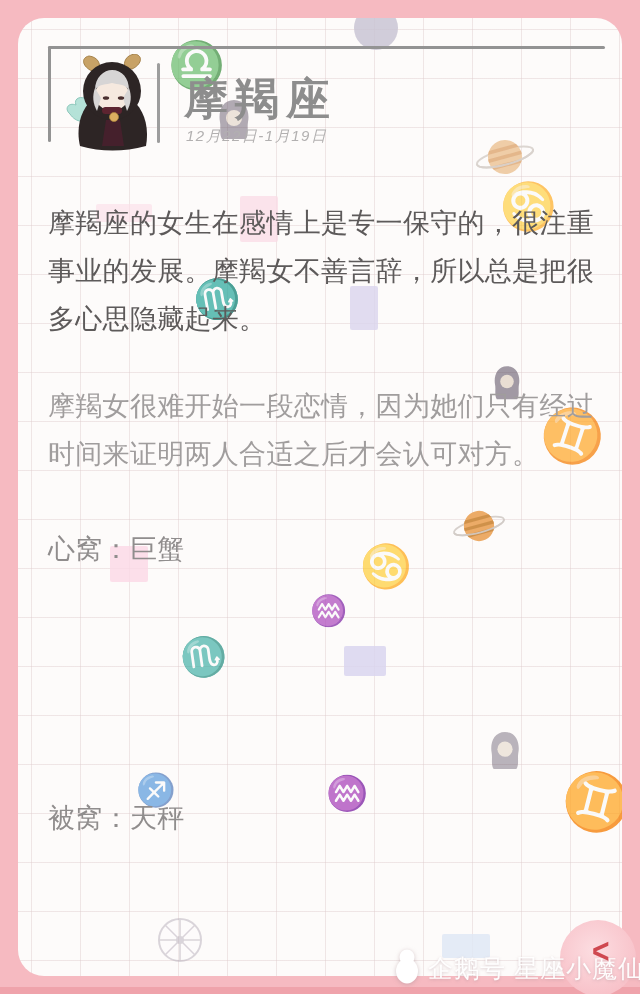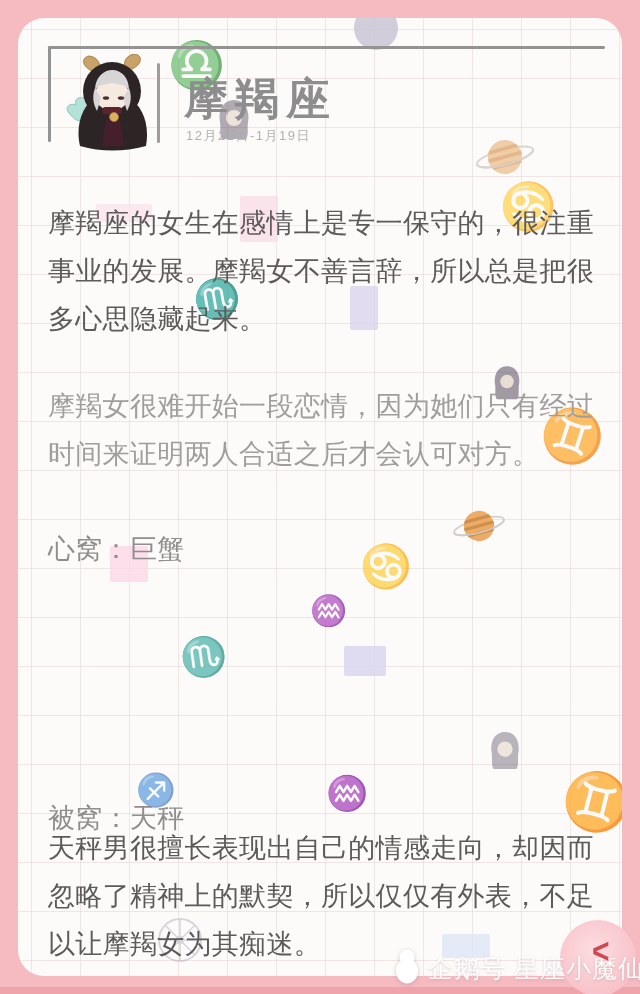--- a/index.html
+++ b/index.html
@@ -37,22 +37,22 @@
   
   .bracket-h { position:absolute; left:30px; top:28px; width:557px; height:3px;
                background:#939393; border-radius:2px; }
   .bracket-v { position:absolute; left:30px; top:28px; width:3px; height:96px;
                background:#939393; border-radius:2px; }
   .avatar { position:absolute; left:44px; top:36px; width:100px; height:97px; }
   .hdr-divider { position:absolute; left:139px; top:45px; width:3px; height:80px;
                  background:#9d9d9d; border-radius:2px; }
   .title { position:absolute; left:166px; top:52px; font-size:44px; font-weight:600;
            color:#8d8d8d; letter-spacing:7px;text-align:center; }
-  .date { position:absolute; left:168px; top:109px; font-size:13px;
-          color:#b2b0b0; letter-spacing:1.5px; }
+  .date { position:absolute; left:168px; top:109px; font-size:15px;
+          color:#b2b0b0; letter-spacing:1.5px;font-style:italic; }
   
   .para, .sec-h {
     position:absolute; left:30px; width:566px;
     white-space:pre-line; letter-spacing:0.3px;
   }
   .para { font-size:27px; line-height:48px; }
   .sec-h { font-size:27px; line-height:34px; color:#908d8d; }
   .p-dark { color:#5d5a5a; }
   .p-light { color:#a09d9d; }
   #p1 { top:181px; }
@@ -181,23 +181,20 @@
 
   <div id="p1" class="para p-dark">摩羯座的女生在感情上是专一保守的，很注重
 事业的发展。摩羯女不善言辞，所以总是把很
 多心思隐藏起来。</div>
   <div id="p2" class="para p-light">摩羯女很难开始一段恋情，因为她们只有经过
 时间来证明两人合适之后才会认可对方。</div>
 
   <div id="h1" class="sec-h">心窝：巨蟹</div>
 
   <div id="h2" class="sec-h">被窝：天秤</div>
-  <div id="p4" class="para p-dark">天秤男很擅长表现出自己的情感走向，却因而
-忽略了精神上的默契，所以仅仅有外表，不足
-以让摩羯女为其痴迷。</div>
 
 </div>
 
 <div class="wm-circle"></div>
 <div class="wm">
   <svg class="wm-penguin" viewBox="0 0 30 36">
     <circle cx="15" cy="9" r="7.5" fill="#ffffff"></circle>
     <ellipse cx="15" cy="23" rx="11" ry="12.5" fill="#ffffff"></ellipse>
   </svg>
   <span class="wm-text">企鹅号 星座小魔仙呀</span>

